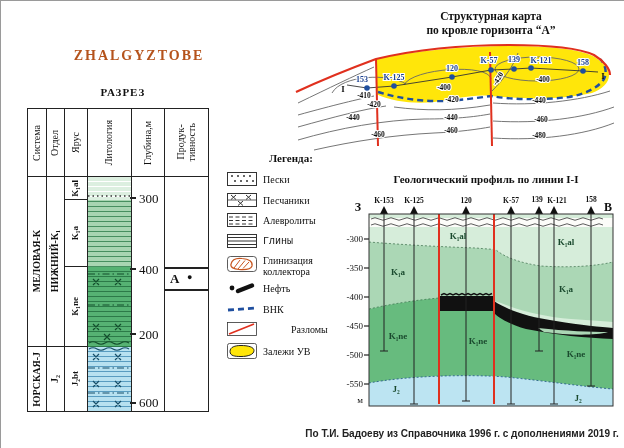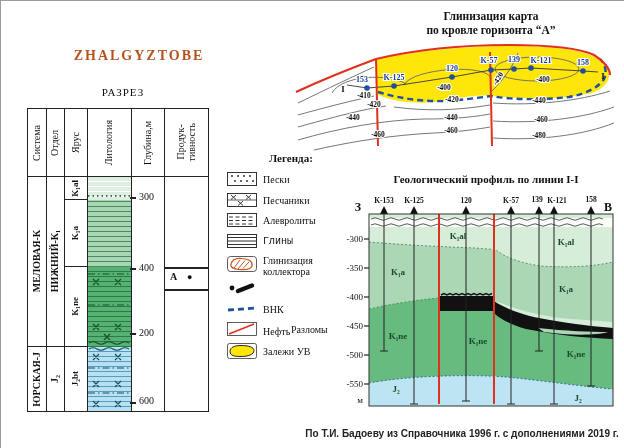--- a/index.html
+++ b/index.html
@@ -9,26 +9,26 @@
   .ctr{text-align:center;}
   .cell{position:absolute;border:1px solid #222;box-sizing:border-box;display:flex;align-items:center;justify-content:center;background:#fff;overflow:hidden;}
   .vtext{writing-mode:vertical-rl;transform:rotate(180deg);white-space:pre-line;text-align:center;line-height:1.05;}
   .hdr{font-size:10px;color:#111;}
   .bodytxt{font-weight:bold;font-size:10px;color:#111;}
   .stage{font-weight:bold;font-size:9px;color:#111;}
   svg{display:block;}
   svg text{font-family:"Liberation Serif","DejaVu Serif",serif;}
   .title-main{font-weight:bold;font-size:17px;letter-spacing:1.5px;color:#111;}
   .title-sub{font-weight:bold;font-size:14px;letter-spacing:2px;color:#b5531c;}
-  .sec-title{font-weight:normal;font-size:11px;letter-spacing:1px;color:#111;}
+  .sec-title{font-weight:bold;font-size:11px;letter-spacing:1px;color:#111;}
   .map-title{font-weight:bold;font-size:11.5px;line-height:14px;color:#111;}
   .prof-title{font-weight:bold;font-size:11px;color:#111;}
   .legend-title{font-weight:bold;font-size:11px;color:#111;}
   .legend-label{font-size:10px;color:#111;line-height:11px;}
-  .depth-label{font-size:10px;color:#111;}
+  .depth-label{font-size:13px;color:#111;}
   .footer-credit{font-family:"Liberation Sans","DejaVu Sans",sans-serif;font-weight:bold;font-size:10px;color:#222;}
 </style>
 </head>
 <body>
 
 <div id="frame">
 
   <div class="abs ctr title-sub" style="left:38px;top:47px;width:200px;">ZHALGYZTOBE</div>
   <div class="abs ctr sec-title" style="left:62px;top:85px;width:120px;">РАЗРЕЗ</div>
 
@@ -129,21 +129,21 @@
   <span class="abs depth-label" style="left:138px;top:326px;">200</span>
   <span class="abs depth-label" style="left:138px;top:394px;">600</span>
 
   <div class="cell" style="left:163px;top:175px;width:45px;height:236px;"></div>
   <div class="abs" style="left:163px;top:266px;width:45px;height:1.5px;background:#222;"></div>
   <div class="abs" style="left:163px;top:288px;width:45px;height:1.5px;background:#222;"></div>
   <span class="abs depth-label" style="left:169px;top:270px;font-weight:bold;">А</span>
   <span class="abs" style="left:186px;top:271px;font-size:9px;color:#111;">●</span>
 
   <div class="abs ctr map-title" style="left:360px;top:8px;width:260px;">
-    <div>Глинизация карта</div>
+    <div>Структурная карта</div>
     <div>по кровле горизонта “А”</div>
   </div>
 
   <svg class="abs" style="left:293px;top:42px;" width="330" height="108" viewBox="0 0 330 108">
 
     <path d="M82,16 C120,8 170,3 215,3 C255,3 284,6 299,13 C309,19 315,26 315,32 C315,40 308,46 298,50 C270,56 240,57 197,53 C180,51 160,56 140,59 C120,61 100,59 82,51 Z" fill="#ffe60a" stroke="none"></path>
 
     <g stroke="#666" stroke-width="0.9" fill="none">
       <path d="M4,60 C35,45 60,33 80,24"></path>
       <path d="M38,50 C48,32 95,30 112,41"></path>
@@ -255,21 +255,21 @@
     <rect x="0.5" y="0.5" width="29" height="15" rx="3" fill="#fff" stroke="#333" stroke-width="0.8"></rect>
     <path d="M4,8 C5,3.5 10,2 15,2.5 C22,3 26,5.5 25,10 C24,13 18,14 12,13.5 C7,13 3,11.5 4,8 Z" stroke="#c7551f" stroke-width="1.2" fill="none"></path>
     <path d="M7,12 L13,4 M11,13 L18,4.5 M16,12.5 L22,6" stroke="#c7551f" stroke-width="1" fill="none"></path>
   </svg>
   <span class="abs legend-label" style="left:262px;top:254px;width:72px;">Глинизация коллектора</span>
 
   <svg class="abs" style="left:226px;top:280px;" width="30" height="14">
     <circle cx="5" cy="7" r="2.4" fill="#111"></circle>
     <line x1="11" y1="10" x2="25" y2="4.5" stroke="#111" stroke-width="4.5" stroke-linecap="round"></line>
   </svg>
-  <span class="abs legend-label" style="left:262px;top:282px;margin-top:43px;">Нефть</span>
+  <span class="abs legend-label" style="left:262px;top:282px;">Нефть</span>
 
   <svg class="abs" style="left:226px;top:301px;" width="30" height="14">
     <line x1="1" y1="8" x2="29" y2="6" stroke="#1f4f9f" stroke-width="2.8" stroke-dasharray="6 4"></line>
   </svg>
   <span class="abs legend-label" style="left:262px;top:303px;">ВНК</span>
 
   <svg class="abs" style="left:226px;top:321px;" width="30" height="14">
     <rect x="0.5" y="0.5" width="29" height="13" fill="#fff" stroke="#333" stroke-width="0.8"></rect>
     <line x1="2" y1="12" x2="27" y2="2" stroke="#e0301e" stroke-width="1.6"></line>
   </svg>

